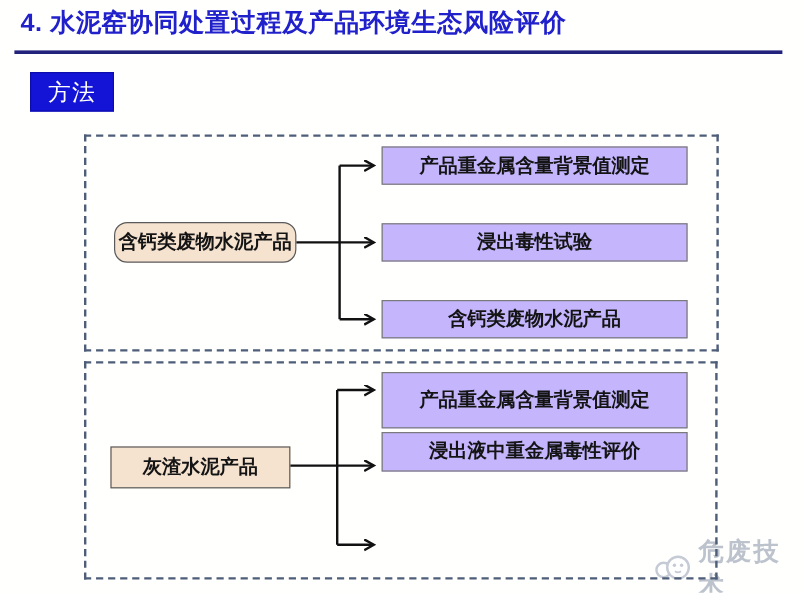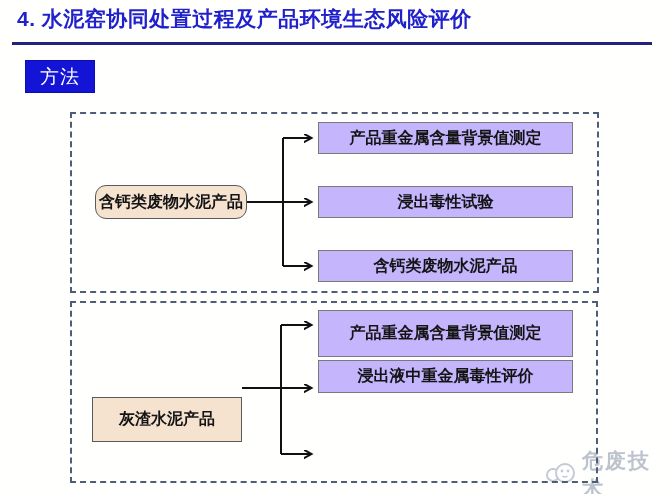--- a/index.html
+++ b/index.html
@@ -48,21 +48,21 @@
   }
   .item-box {
     background: #c4b5fd; border: 1px solid #7a7a7a; font-size: 16px;
   }
 
   .src-1 { left: 95px;  top: 185px; width: 152px; height: 34px; border-radius: 11px; }
   .g1-i0 { left: 318px; top: 122px; width: 255px; height: 32px; }
   .g1-i1 { left: 318px; top: 186px; width: 255px; height: 32px; }
   .g1-i2 { left: 318px; top: 250px; width: 255px; height: 32px; }
 
-  .src-2 { left: 92px;  top: 372px; width: 150px; height: 45px; margin-top: 25px; }
+  .src-2 { left: 92px;  top: 372px; width: 150px; height: 35px; }
   .g2-i0 { left: 318px; top: 310px; width: 255px; height: 47px; }
   .g2-i1 { left: 318px; top: 360px; width: 255px; height: 33px; }
   .g2-i2 { left: 318px; top: 435px; width: 255px; height: 33px; }
 
   .arrows {
     position: absolute; left: 0; top: 0; width: 670px; height: 494px;
     z-index: 2; pointer-events: none;
   }
 
   .watermark {

